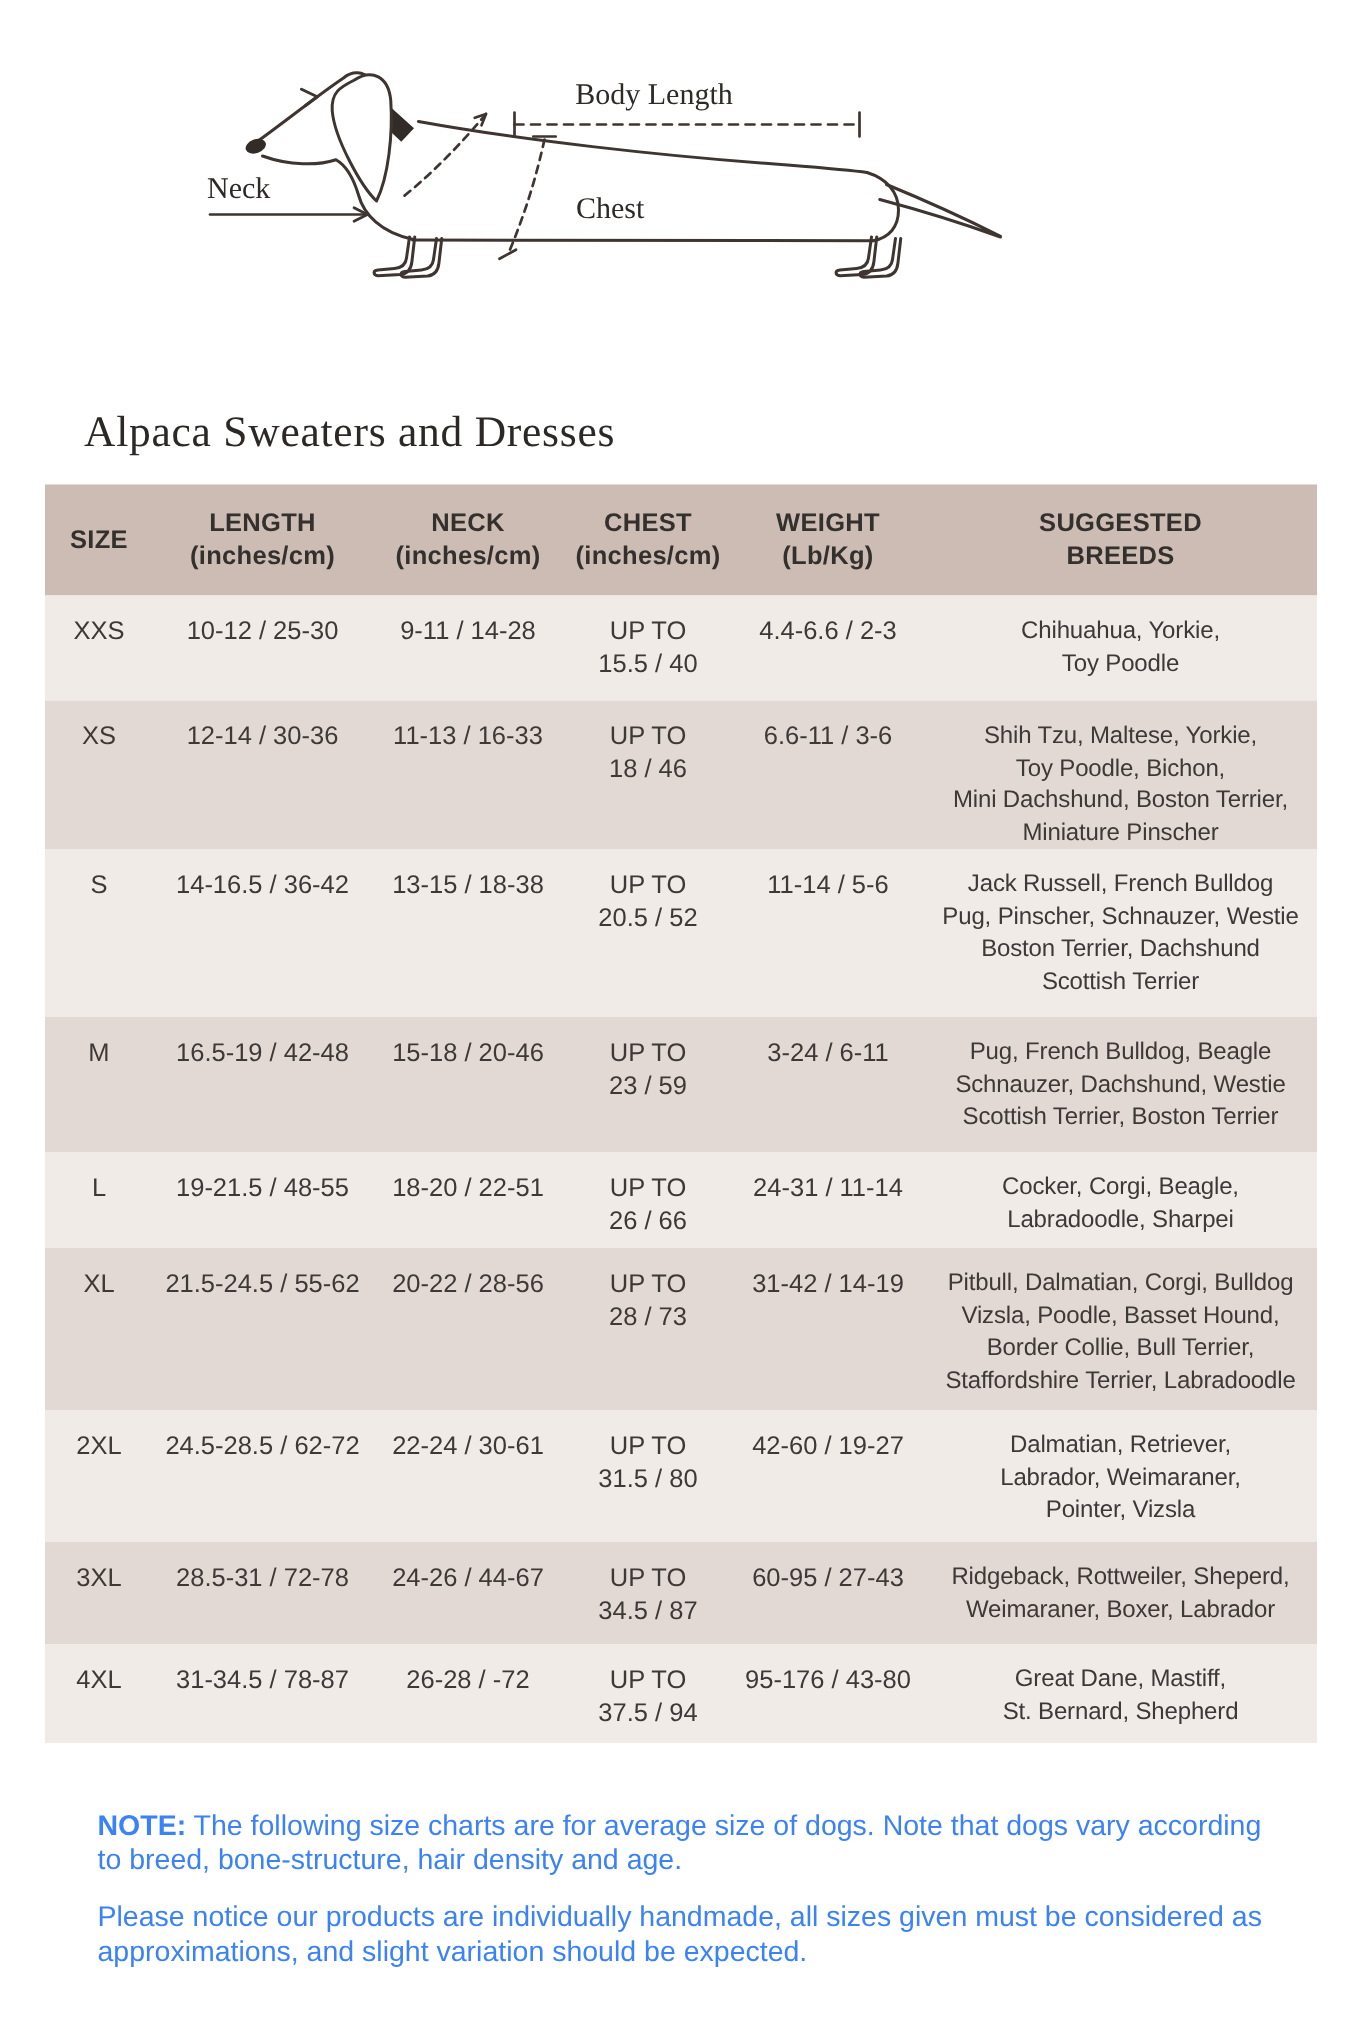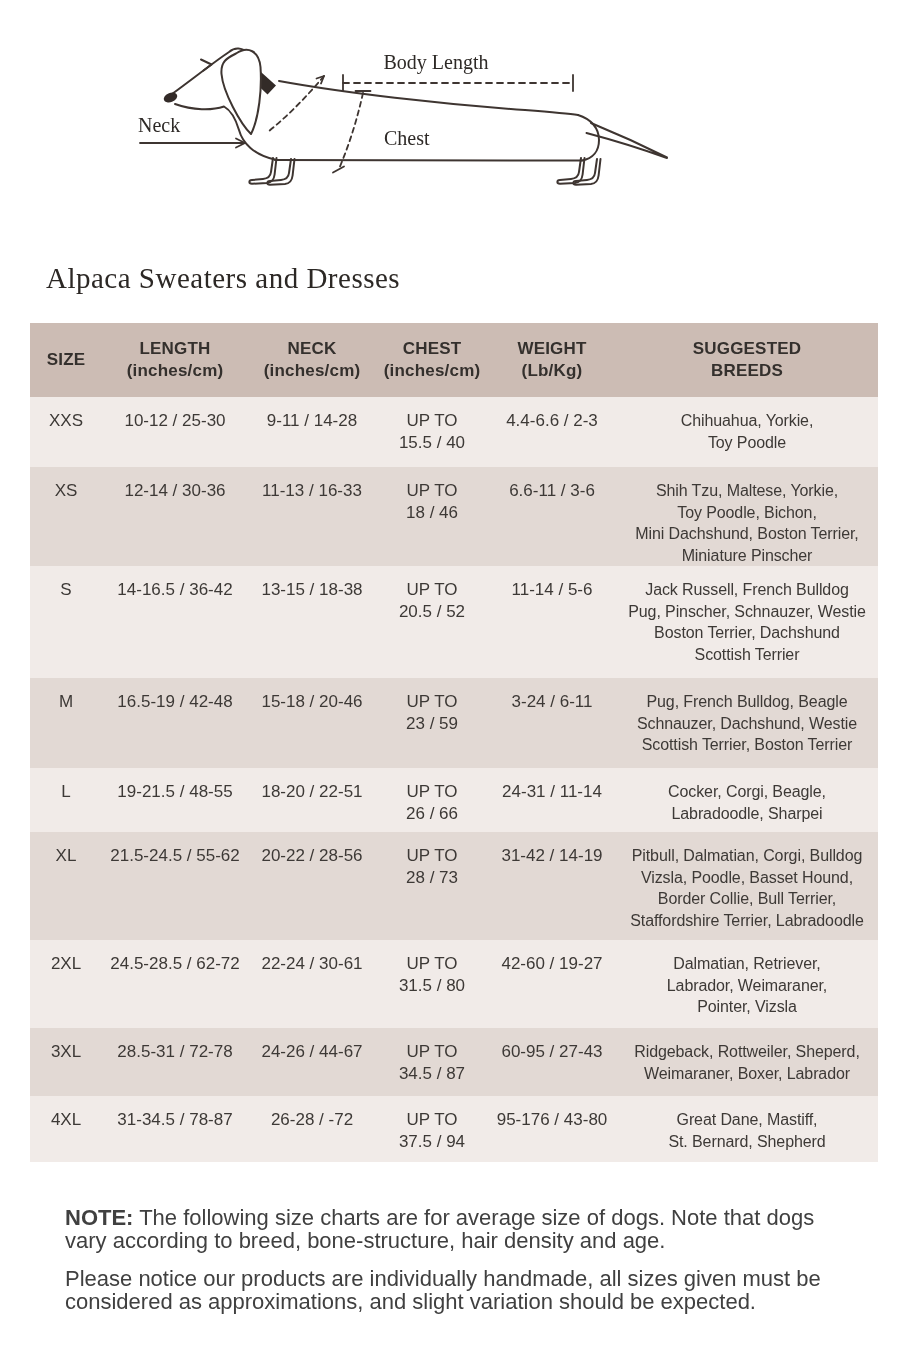--- a/index.html
+++ b/index.html
@@ -3,21 +3,21 @@
 <meta charset="utf-8">
 <style>
   html,body{margin:0;padding:0;background:#fff;}
   .page{
     position:relative;width:906px;height:1356px;background:#ffffff;overflow:hidden;
     font-family:"Liberation Sans",sans-serif;
     border-radius:19px;
   }
   .dog-svg{position:absolute;left:130px;top:30px;}
   .title{
-    position:absolute;left:38px;top:254px;margin:8px;
+    position:absolute;left:38px;top:254px;margin:18px;
     font-family:"Liberation Serif",serif;font-weight:400;
     font-size:29px;color:#2c2825;letter-spacing:.5px;
   }
   table.size-table{
     position:absolute;left:30px;top:323px;width:848px;
     border-collapse:collapse;table-layout:fixed;
   }
   .size-table th,.size-table td{
     text-align:center;white-space:pre-line;padding:0;
   }
@@ -26,21 +26,21 @@
     vertical-align:middle;color:#34302d;letter-spacing:.2px;
   }
   .size-table td{
     vertical-align:top;padding-top:13px;font-size:17px;line-height:22px;color:#3d3936;
   }
   .size-table tbody tr:nth-child(odd){background:#f1ebe8;}
   .size-table tbody tr:nth-child(even){background:#e2d9d4;}
   .size-table td.breeds{font-size:16px;line-height:21.5px;letter-spacing:-.1px;}
   .notes{
     position:absolute;left:65px;top:1206px;width:795px;
-    font-size:22px;line-height:23px;color:#404040;
+    font-size:19px;line-height:23px;color:#3b82f6;
   }
   .notes p{margin:0 0 15px 0;}
   .dog-svg text{font-family:"Liberation Serif",serif;fill:#2e2a27;}
 </style>
 </head>
 <body>
 
 <div class="page">
 
   <svg class="dog-svg" width="560" height="180" viewBox="0 0 560 180">

